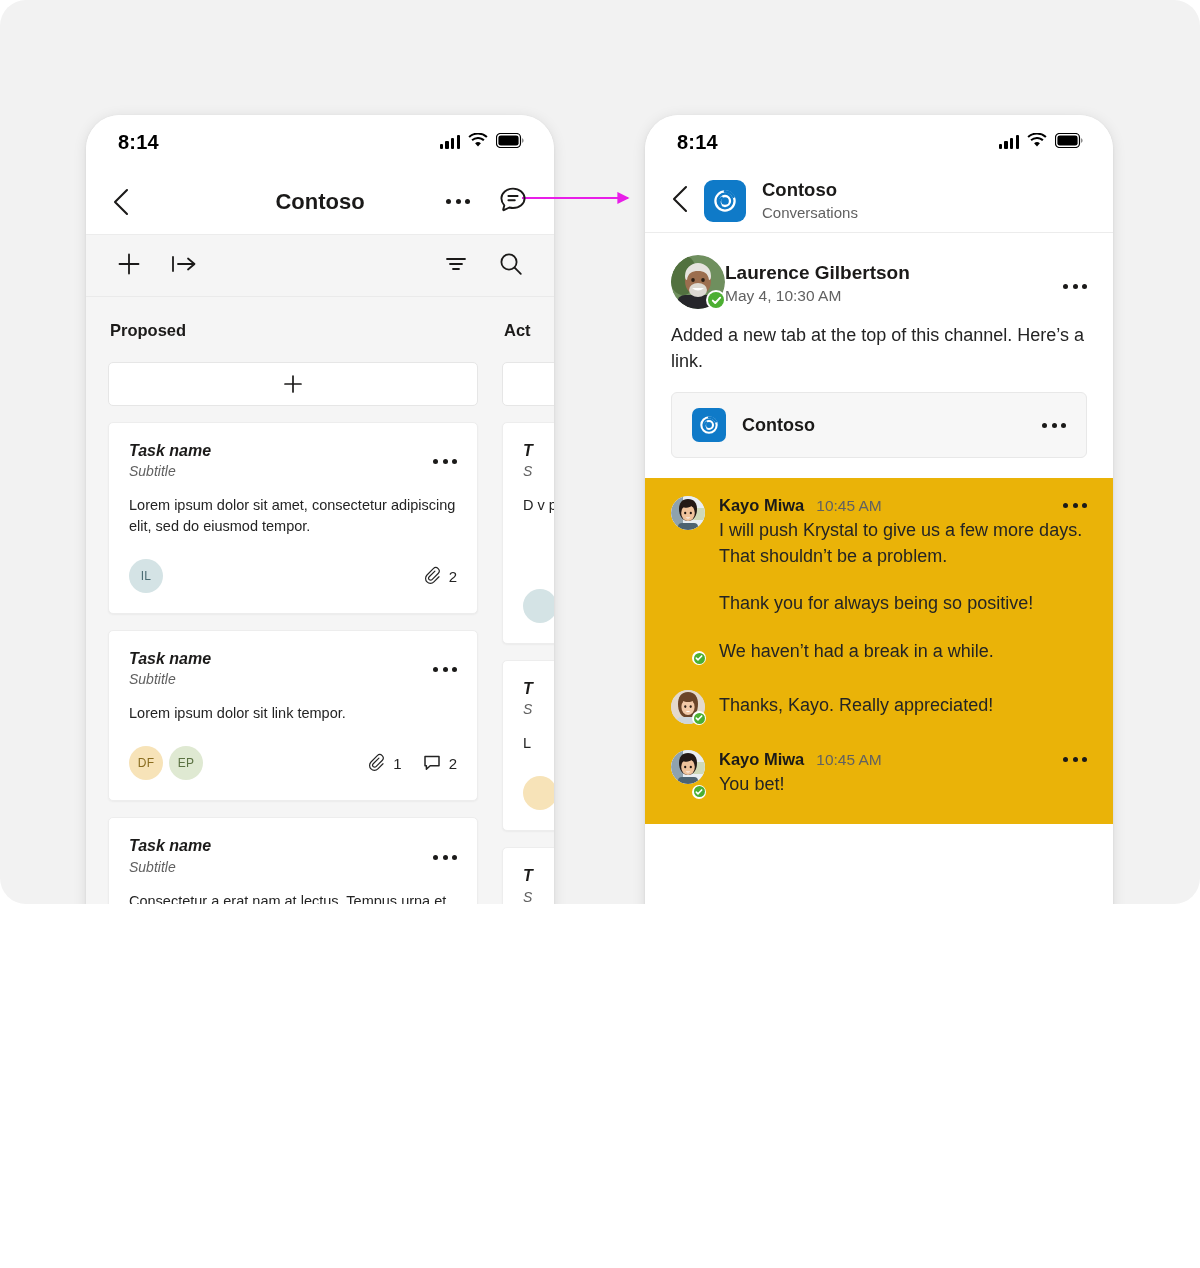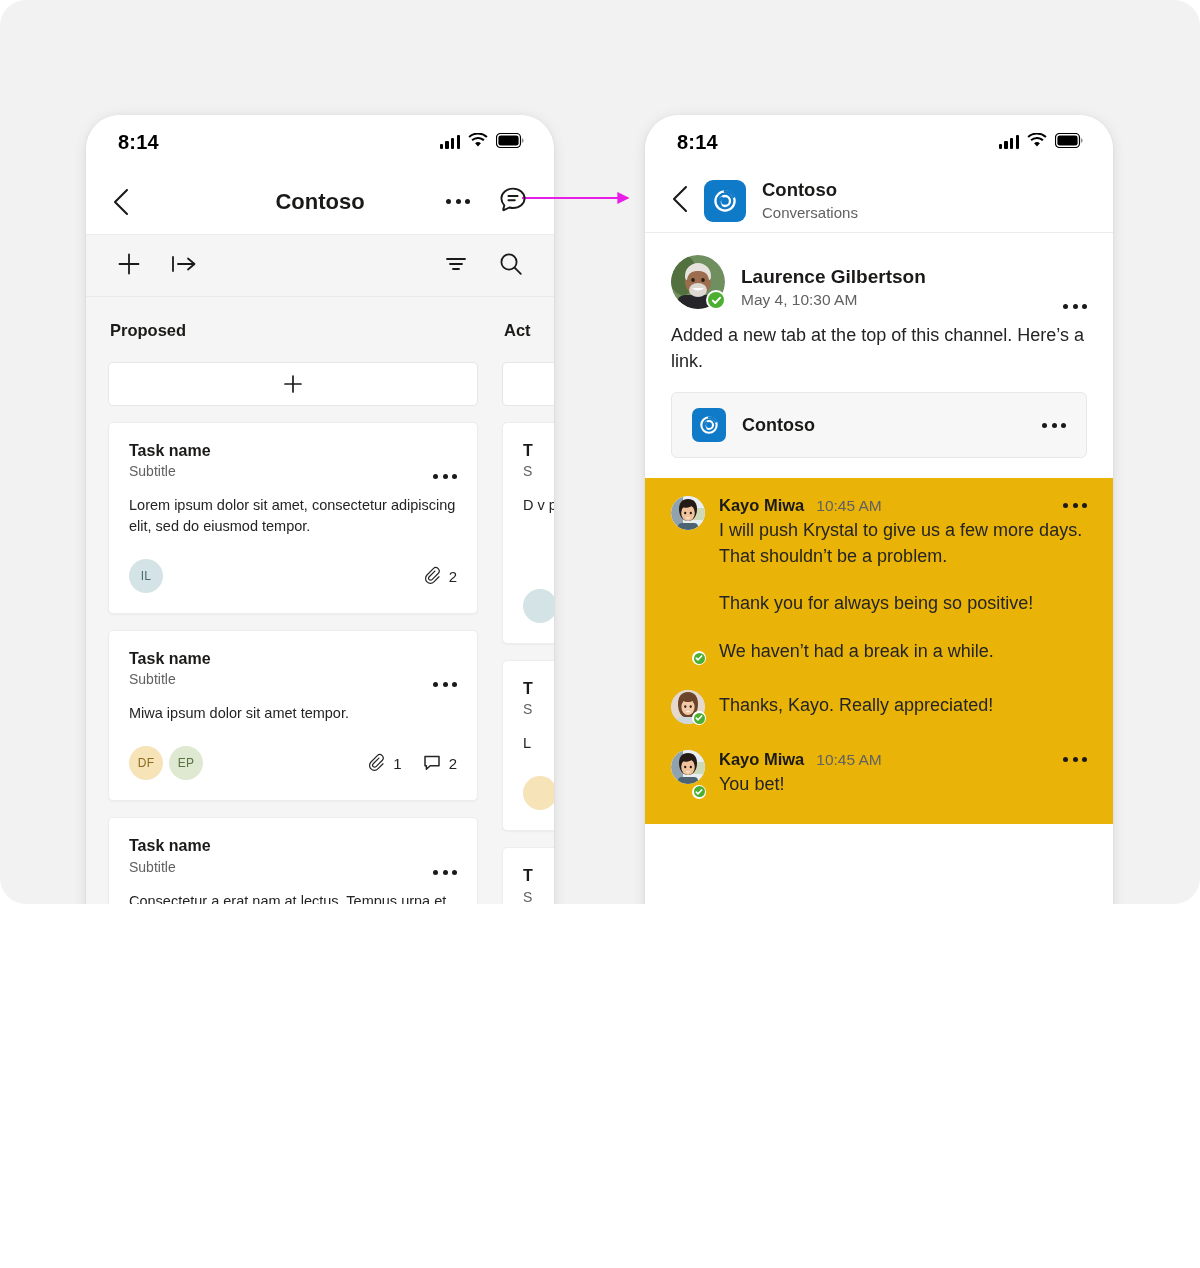--- a/index.html
+++ b/index.html
@@ -133,21 +133,21 @@
   }
 
   .task-card {
     background: #ffffff;
     border-radius: 5px;
     border: 1px solid #ededed;
     padding: 18px 20px 20px 20px;
     margin-bottom: 16px;
     box-shadow: 0 1px 2px rgba(0,0,0,0.045);
   }
-  .task-head { display: flex; align-items: flex-end; }
+  .task-head { display: flex; align-items: center; font-style: italic; }
   .task-title {
     font-size: 16px;
     font-weight: bold;
     color: #1b1a19;
     line-height: 1.2;
   }
   .task-sub {
     font-size: 14px;
     color: #616161;
     margin-top: 3px;
@@ -197,21 +197,21 @@
   .ch-title { font-size: 18.5px; font-weight: bold; color: #1b1a19; }
   .ch-sub { font-size: 15px; color: #616161; margin-top: 2px; }
 
   
   .convo {
     height: calc(1008px - 54px - 64px - 108px);
     overflow: hidden;
     background: #ffffff;
   }
   .msg-top { padding: 22px 26px 20px 26px; background: #fff; }
-  .msg-top-head { display: flex; align-items: flex-end; gap: 16px; }
+  .msg-top-head { display: flex; align-items: center; gap: 0; }
   .avatar-wrap { position: relative; flex: 0 0 auto; }
   .avatar-img {
     border-radius: 50%;
     overflow: hidden;
     display: block;
     background: #d8d8d8;
   }
   .presence {
     position: absolute;
     right: -1px; bottom: -1px;
@@ -444,21 +444,21 @@
             <div>
               <div class="task-title">Task name</div>
               <div class="task-sub">Subtitle</div>
             </div>
             <span class="dots-h task-dots">
                 <span></span>
                 <span></span>
                 <span></span>
               </span>
           </div>
-          <div class="task-body">Miwa ipsum dolor sit amet tempor.</div>
+          <div class="task-body">Lorem ipsum dolor sit link tempor.</div>
           <div class="task-footer">
             <div class="avatars">
               <span class="av" style="background:#f7e3b8;color:#8a6d1f;">DF</span>
               <span class="av" style="background:#dfe9d2;color:#5b7242;">EP</span>
             </div>
             <div class="meta">
               <span class="meta-item">
                 <svg width="20" height="20" viewBox="0 0 20 20">
                     <path d="M13.6 5.4 6.9 12.1a2.3 2.3 0 0 0 3.3 3.3l7.2-7.2a4 4 0 1 0-5.7-5.7L4.3 10a5.7 5.7 0 0 0 8.1 8.1l6-6" fill="none" stroke="#242424" stroke-width="1.4" stroke-linecap="round" stroke-linejoin="round" transform="scale(0.85) translate(1.6,0.6)"></path>
                   </svg>

